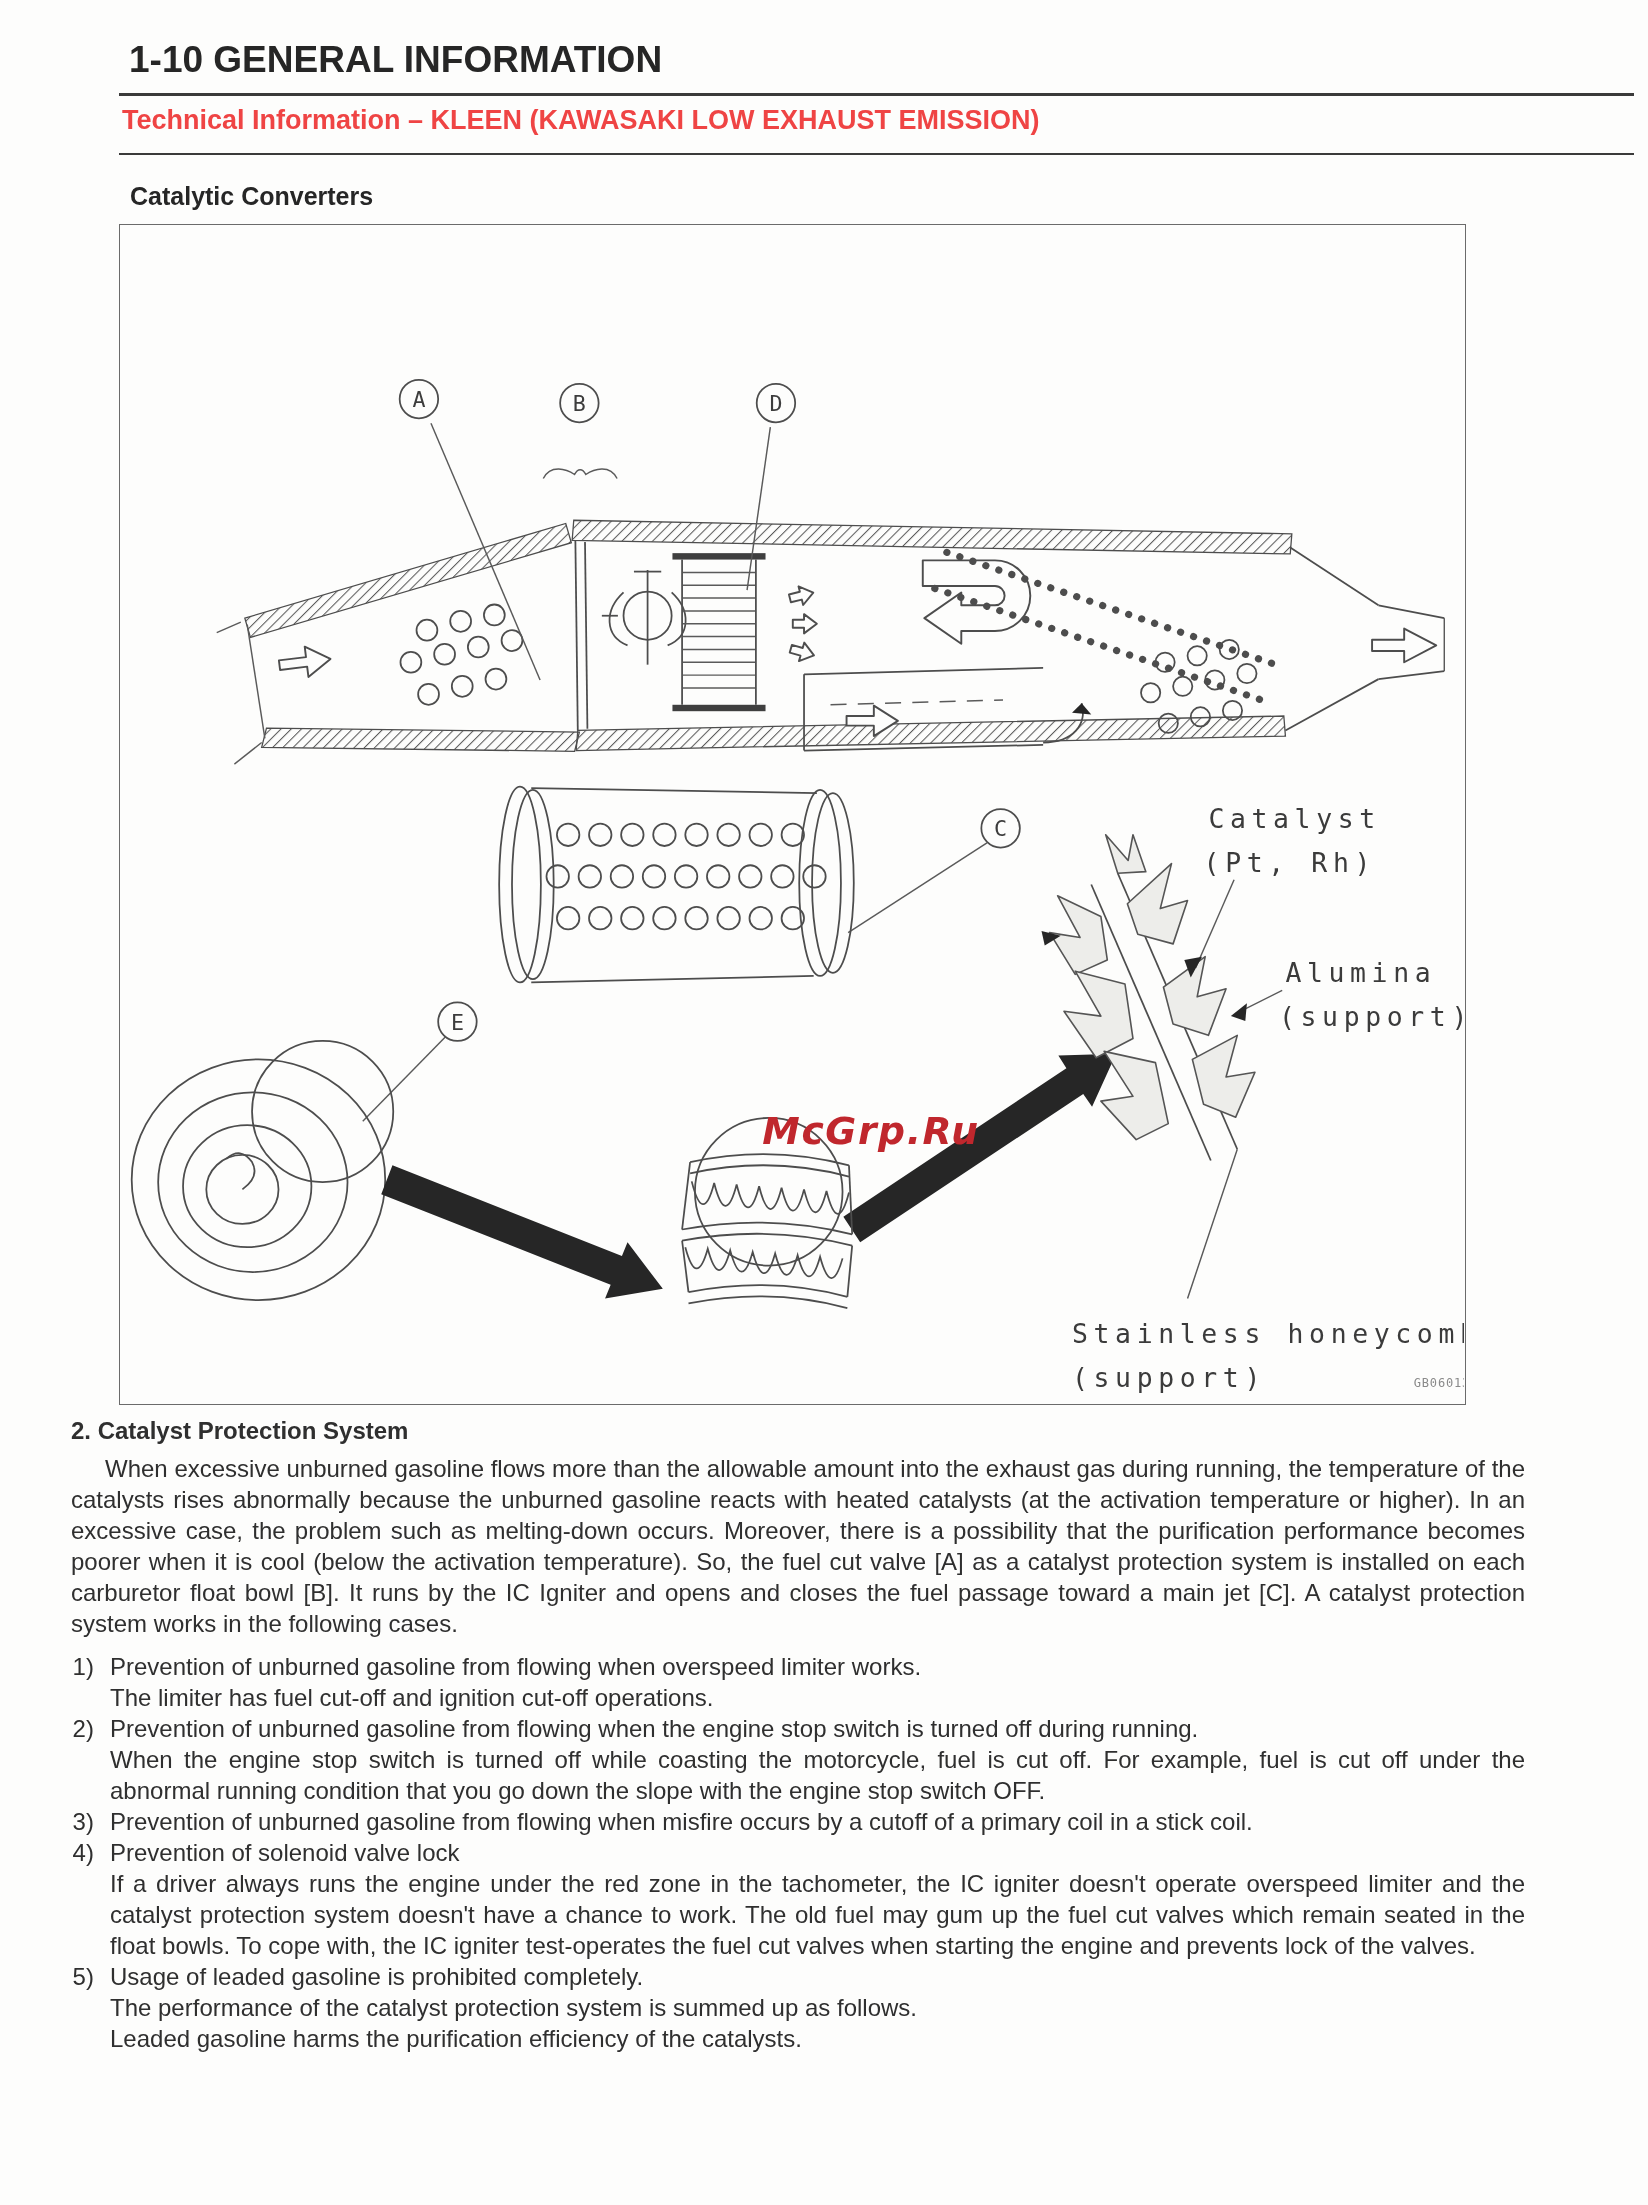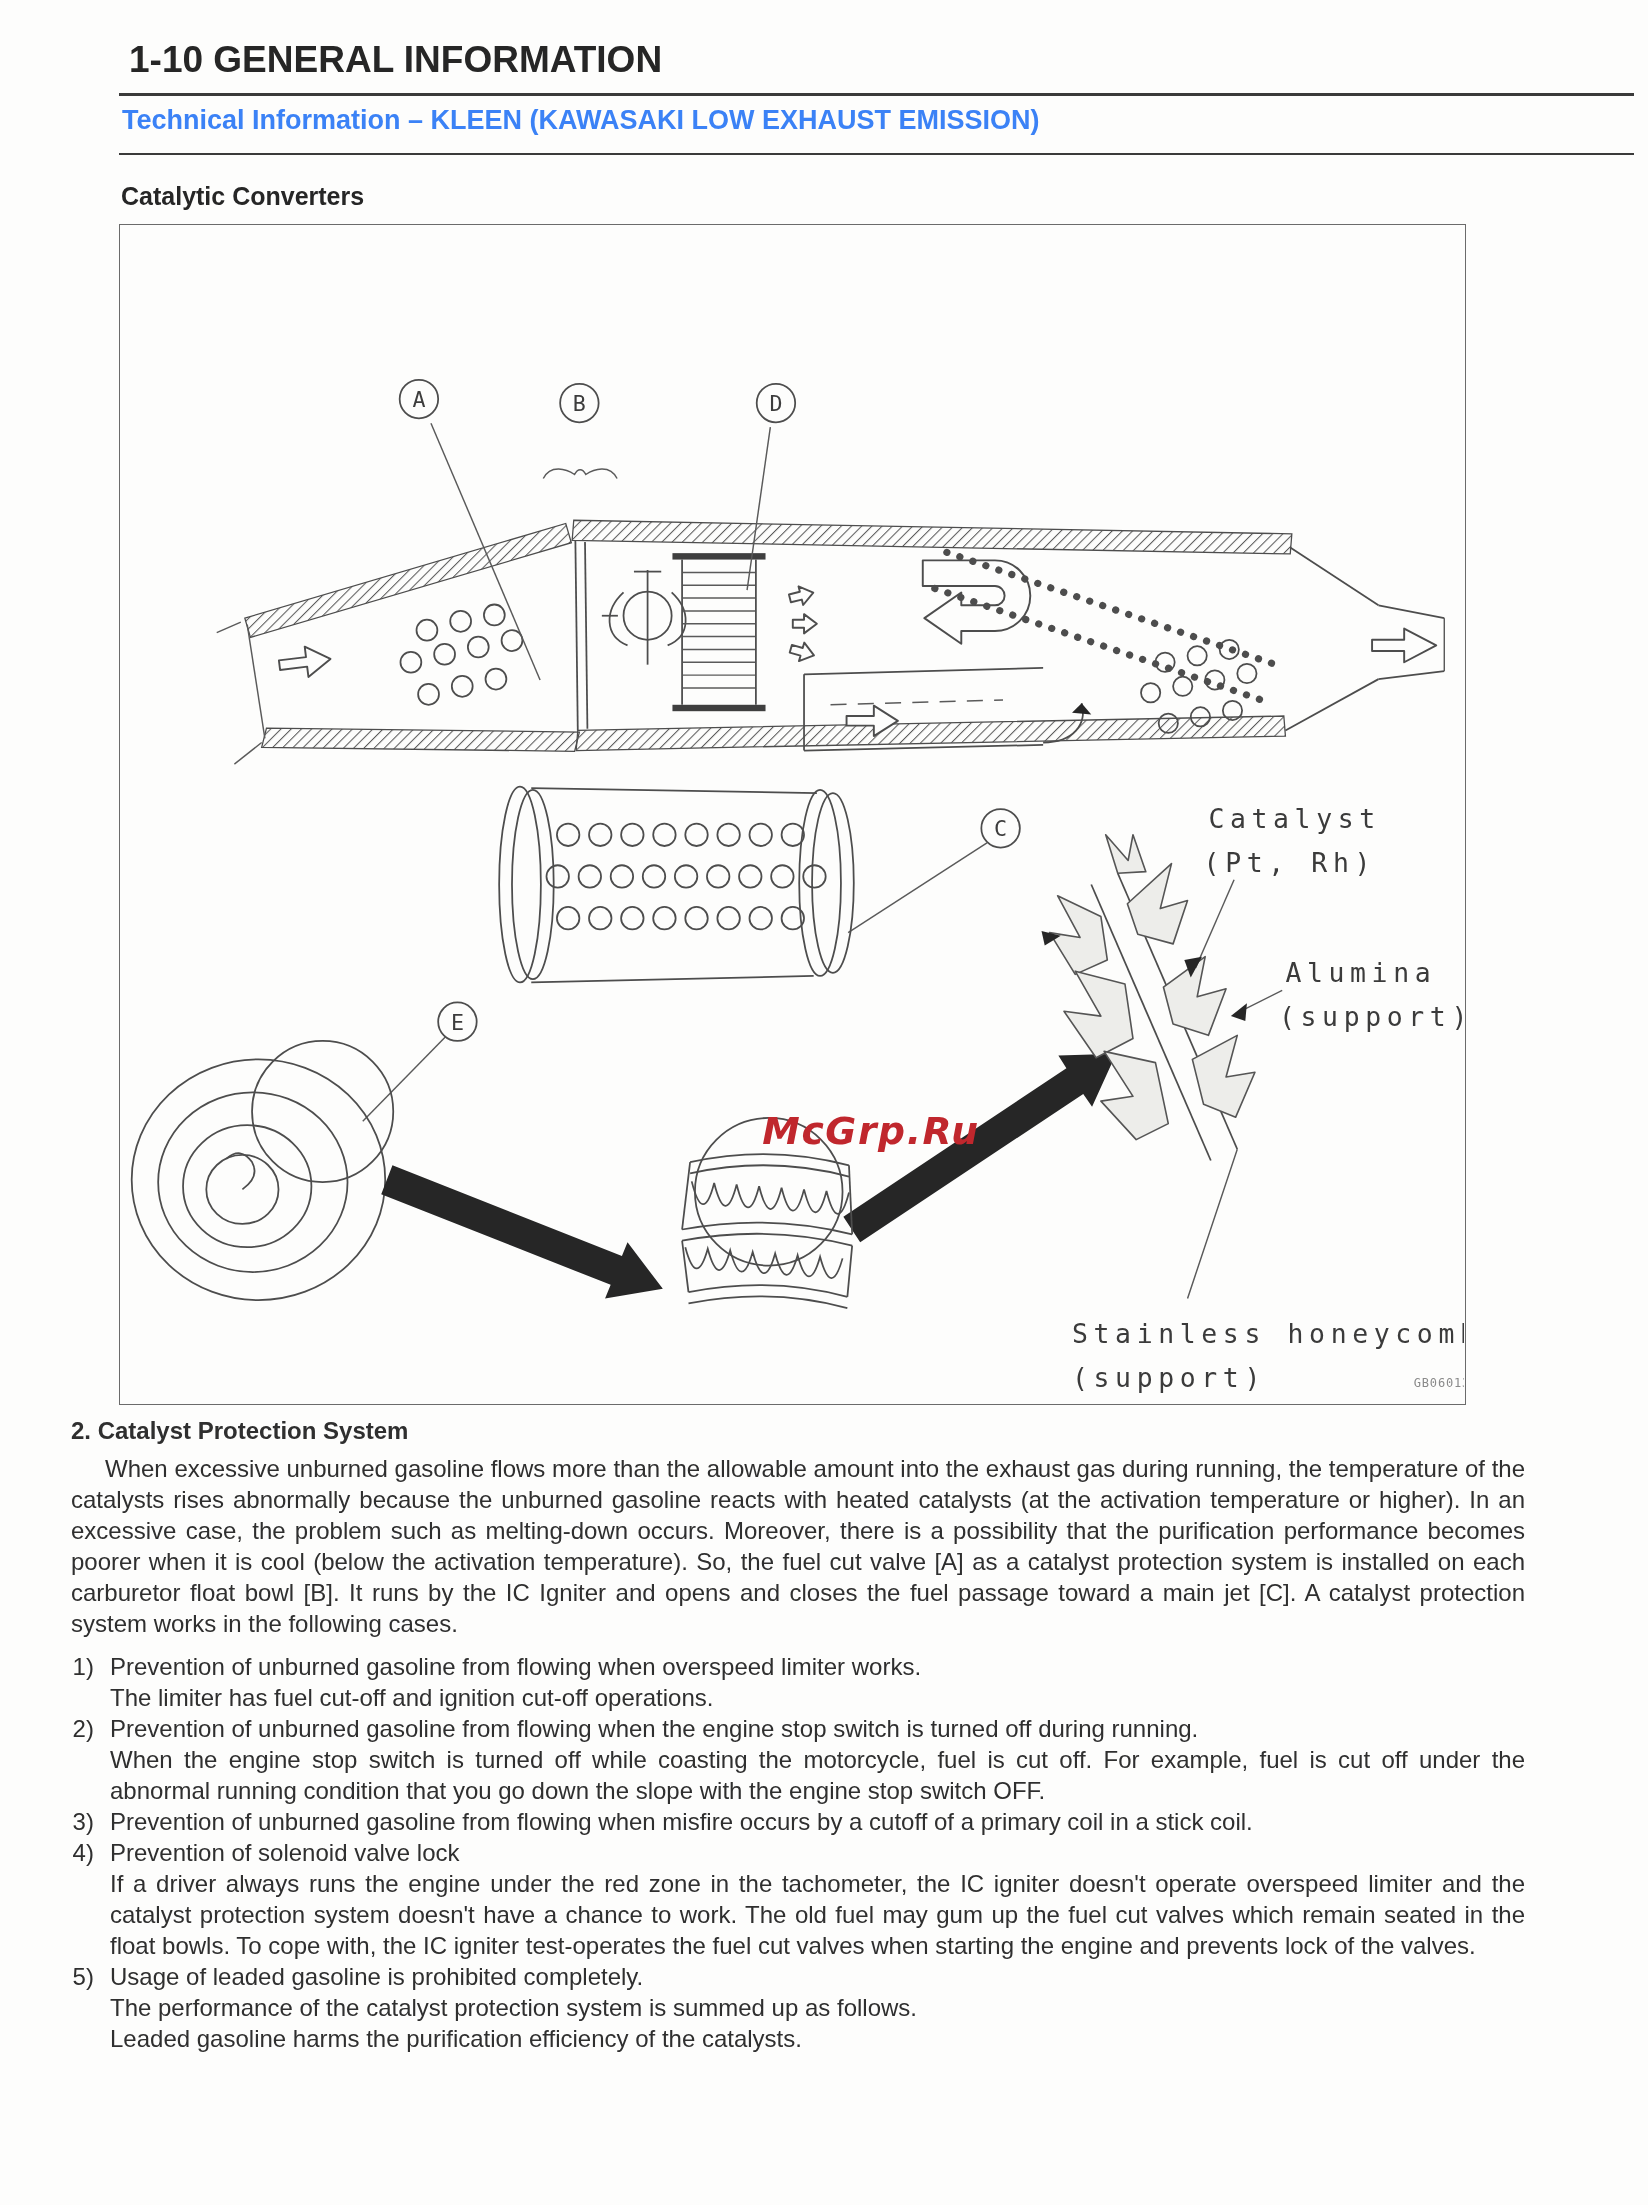--- a/index.html
+++ b/index.html
@@ -4,22 +4,22 @@
 <style>
   html,body{margin:0;padding:0;}
   body{
     width:1648px;height:2205px;position:relative;background:#fdfdfc;
     font-family:"Liberation Sans",sans-serif;color:#2d2d2d;overflow:hidden;
   }
   .page-title{position:absolute;left:129px;top:39px;font-size:37px;font-weight:bold;letter-spacing:0px;color:#262626;}
   .rule{position:absolute;left:119px;width:1515px;background:#3a3a3a;}
   .rule1{top:93px;height:3.2px;}
   .rule2{top:153px;height:2.4px;}
-  .page-subtitle{position:absolute;left:122px;top:105px;font-size:27px;font-weight:bold;color:#3b82f6;}
-  .fig-heading{position:absolute;left:121px;top:182px;font-size:25px;font-weight:bold;color:#262626;}
+  .page-subtitle{position:absolute;left:122px;top:105px;font-size:27px;font-weight:bold;color:#ef4444;}
+  .fig-heading{position:absolute;left:130px;top:182px;font-size:25px;font-weight:bold;color:#262626;}
   .fig-box{position:absolute;left:119px;top:224px;width:1347px;height:1181px;border:1.6px solid #6b6b6b;background:#fdfdfc;box-sizing:border-box;}
   .fig-box svg{display:block;}
 
   .body-text{position:absolute;left:71px;top:1415px;width:1454px;font-size:24px;line-height:31px;color:#2f2f2f;}
   .section-heading{font-weight:bold;font-size:24px;margin-bottom:7px;}
   .intro{text-align:justify;text-indent:34px;margin:0 0 12px 0;}
   .item{position:relative;padding-left:39px;text-align:justify;}
   .item .num{position:absolute;left:1.6px;top:0;}
   .cont{padding-left:39px;text-align:justify;}
 

